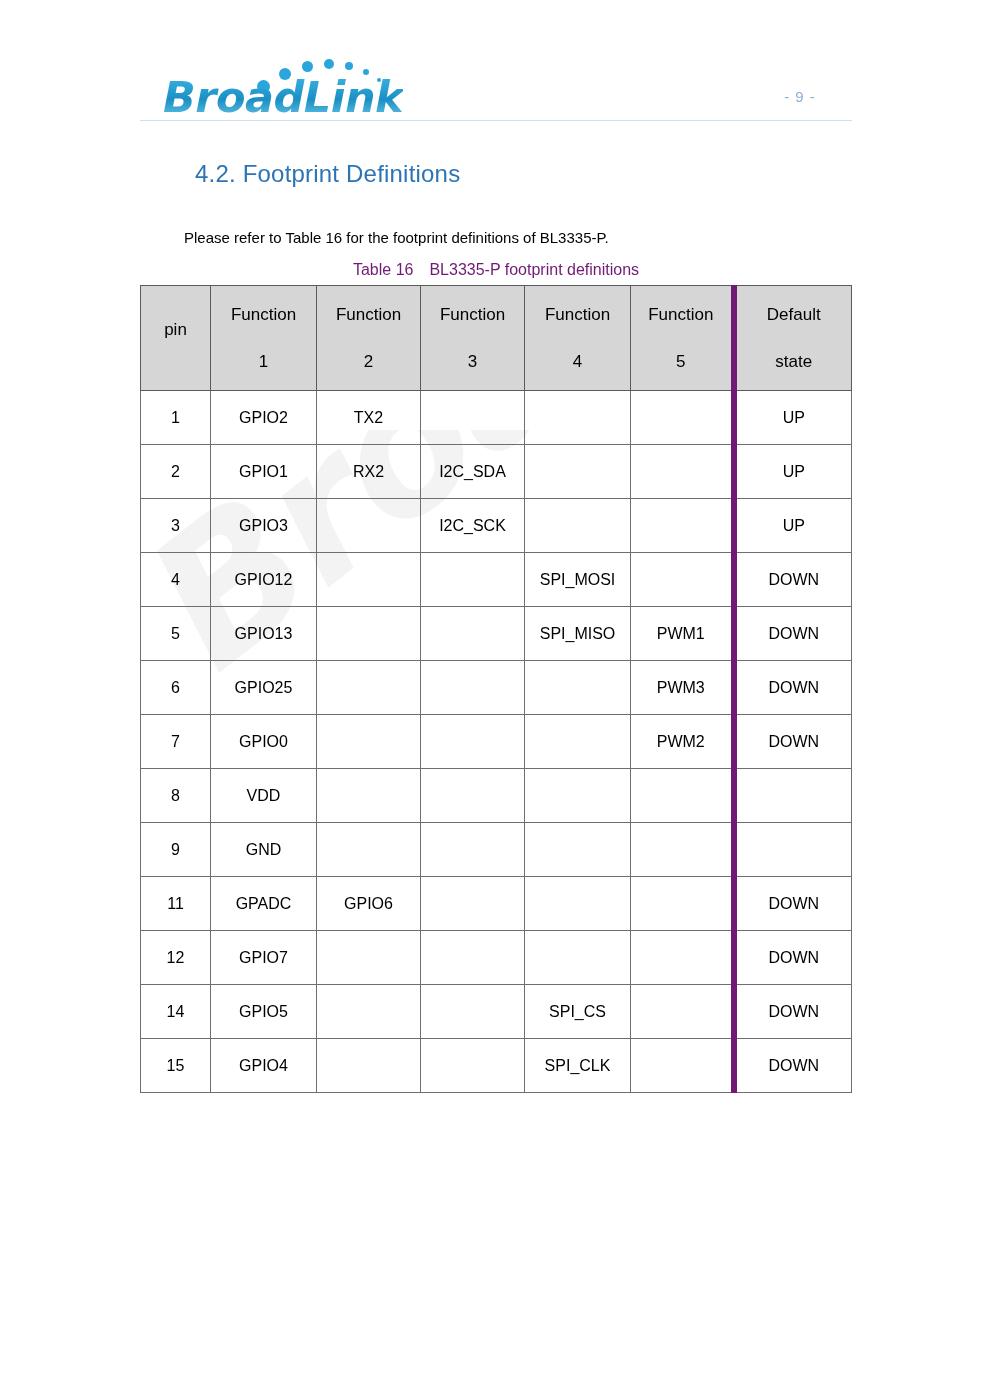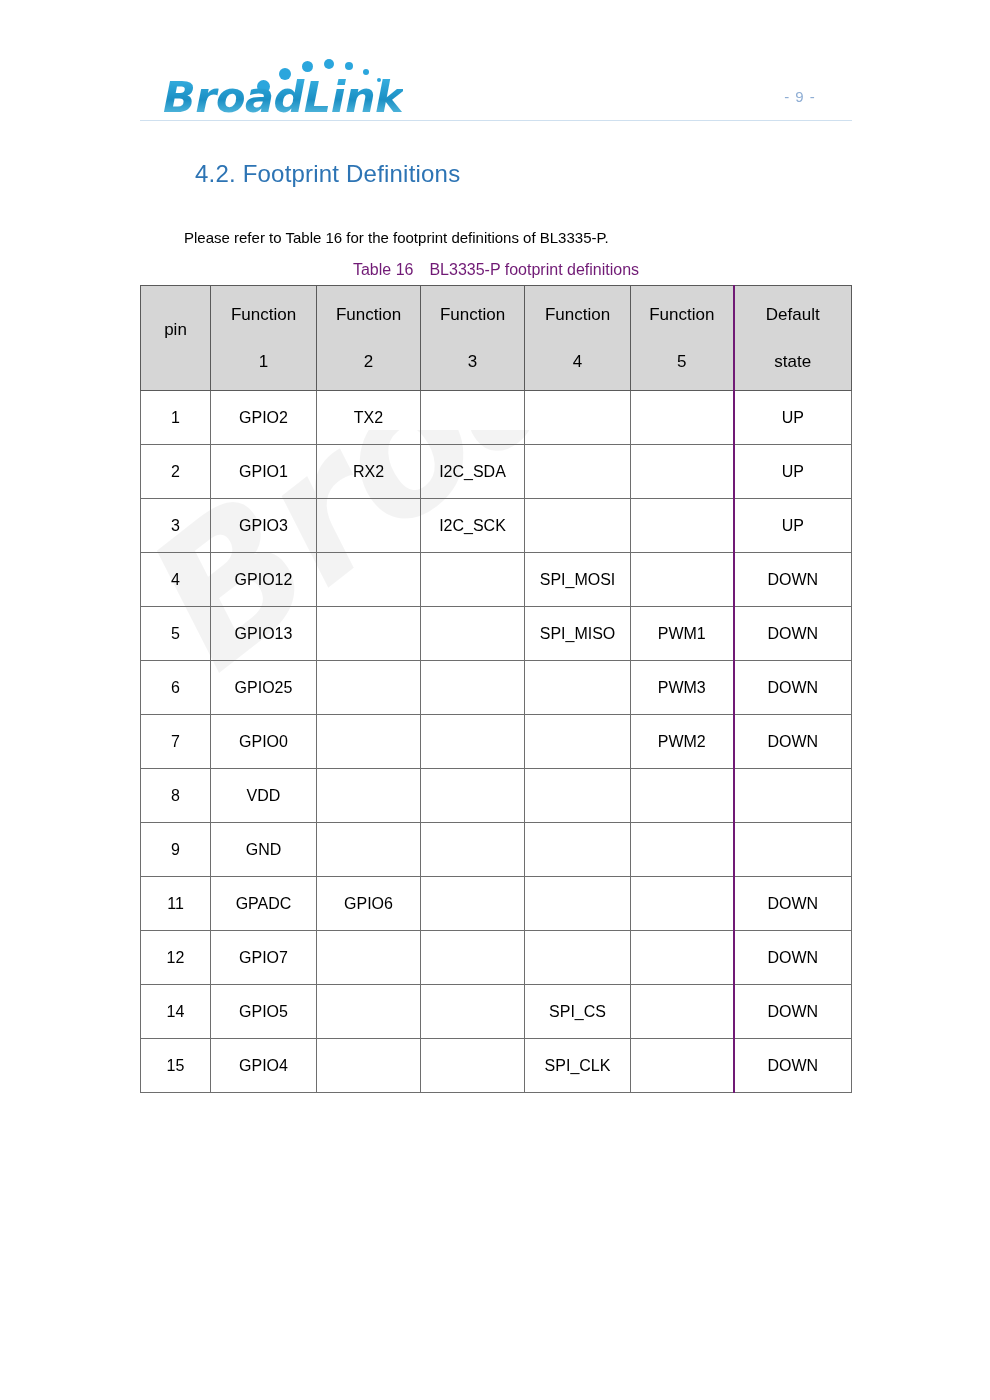--- a/index.html
+++ b/index.html
@@ -209,21 +209,21 @@
     display: flex;
     flex-direction: column;
     justify-content: center;
     height: 100px;
     padding-bottom: 16px;
     box-sizing: border-box;
   }
   
   table.fp-table th.sep-left,
   table.fp-table td.sep-left {
-    border-left: 2px solid #701a75;
+    border-left: 6px solid #701a75;
   }
 </style>
 </head>
 <body>
 
 <div class="page-header">
 
   <div class="logo-block">
     <div class="logo-dots">
       <i class="d1"></i>

